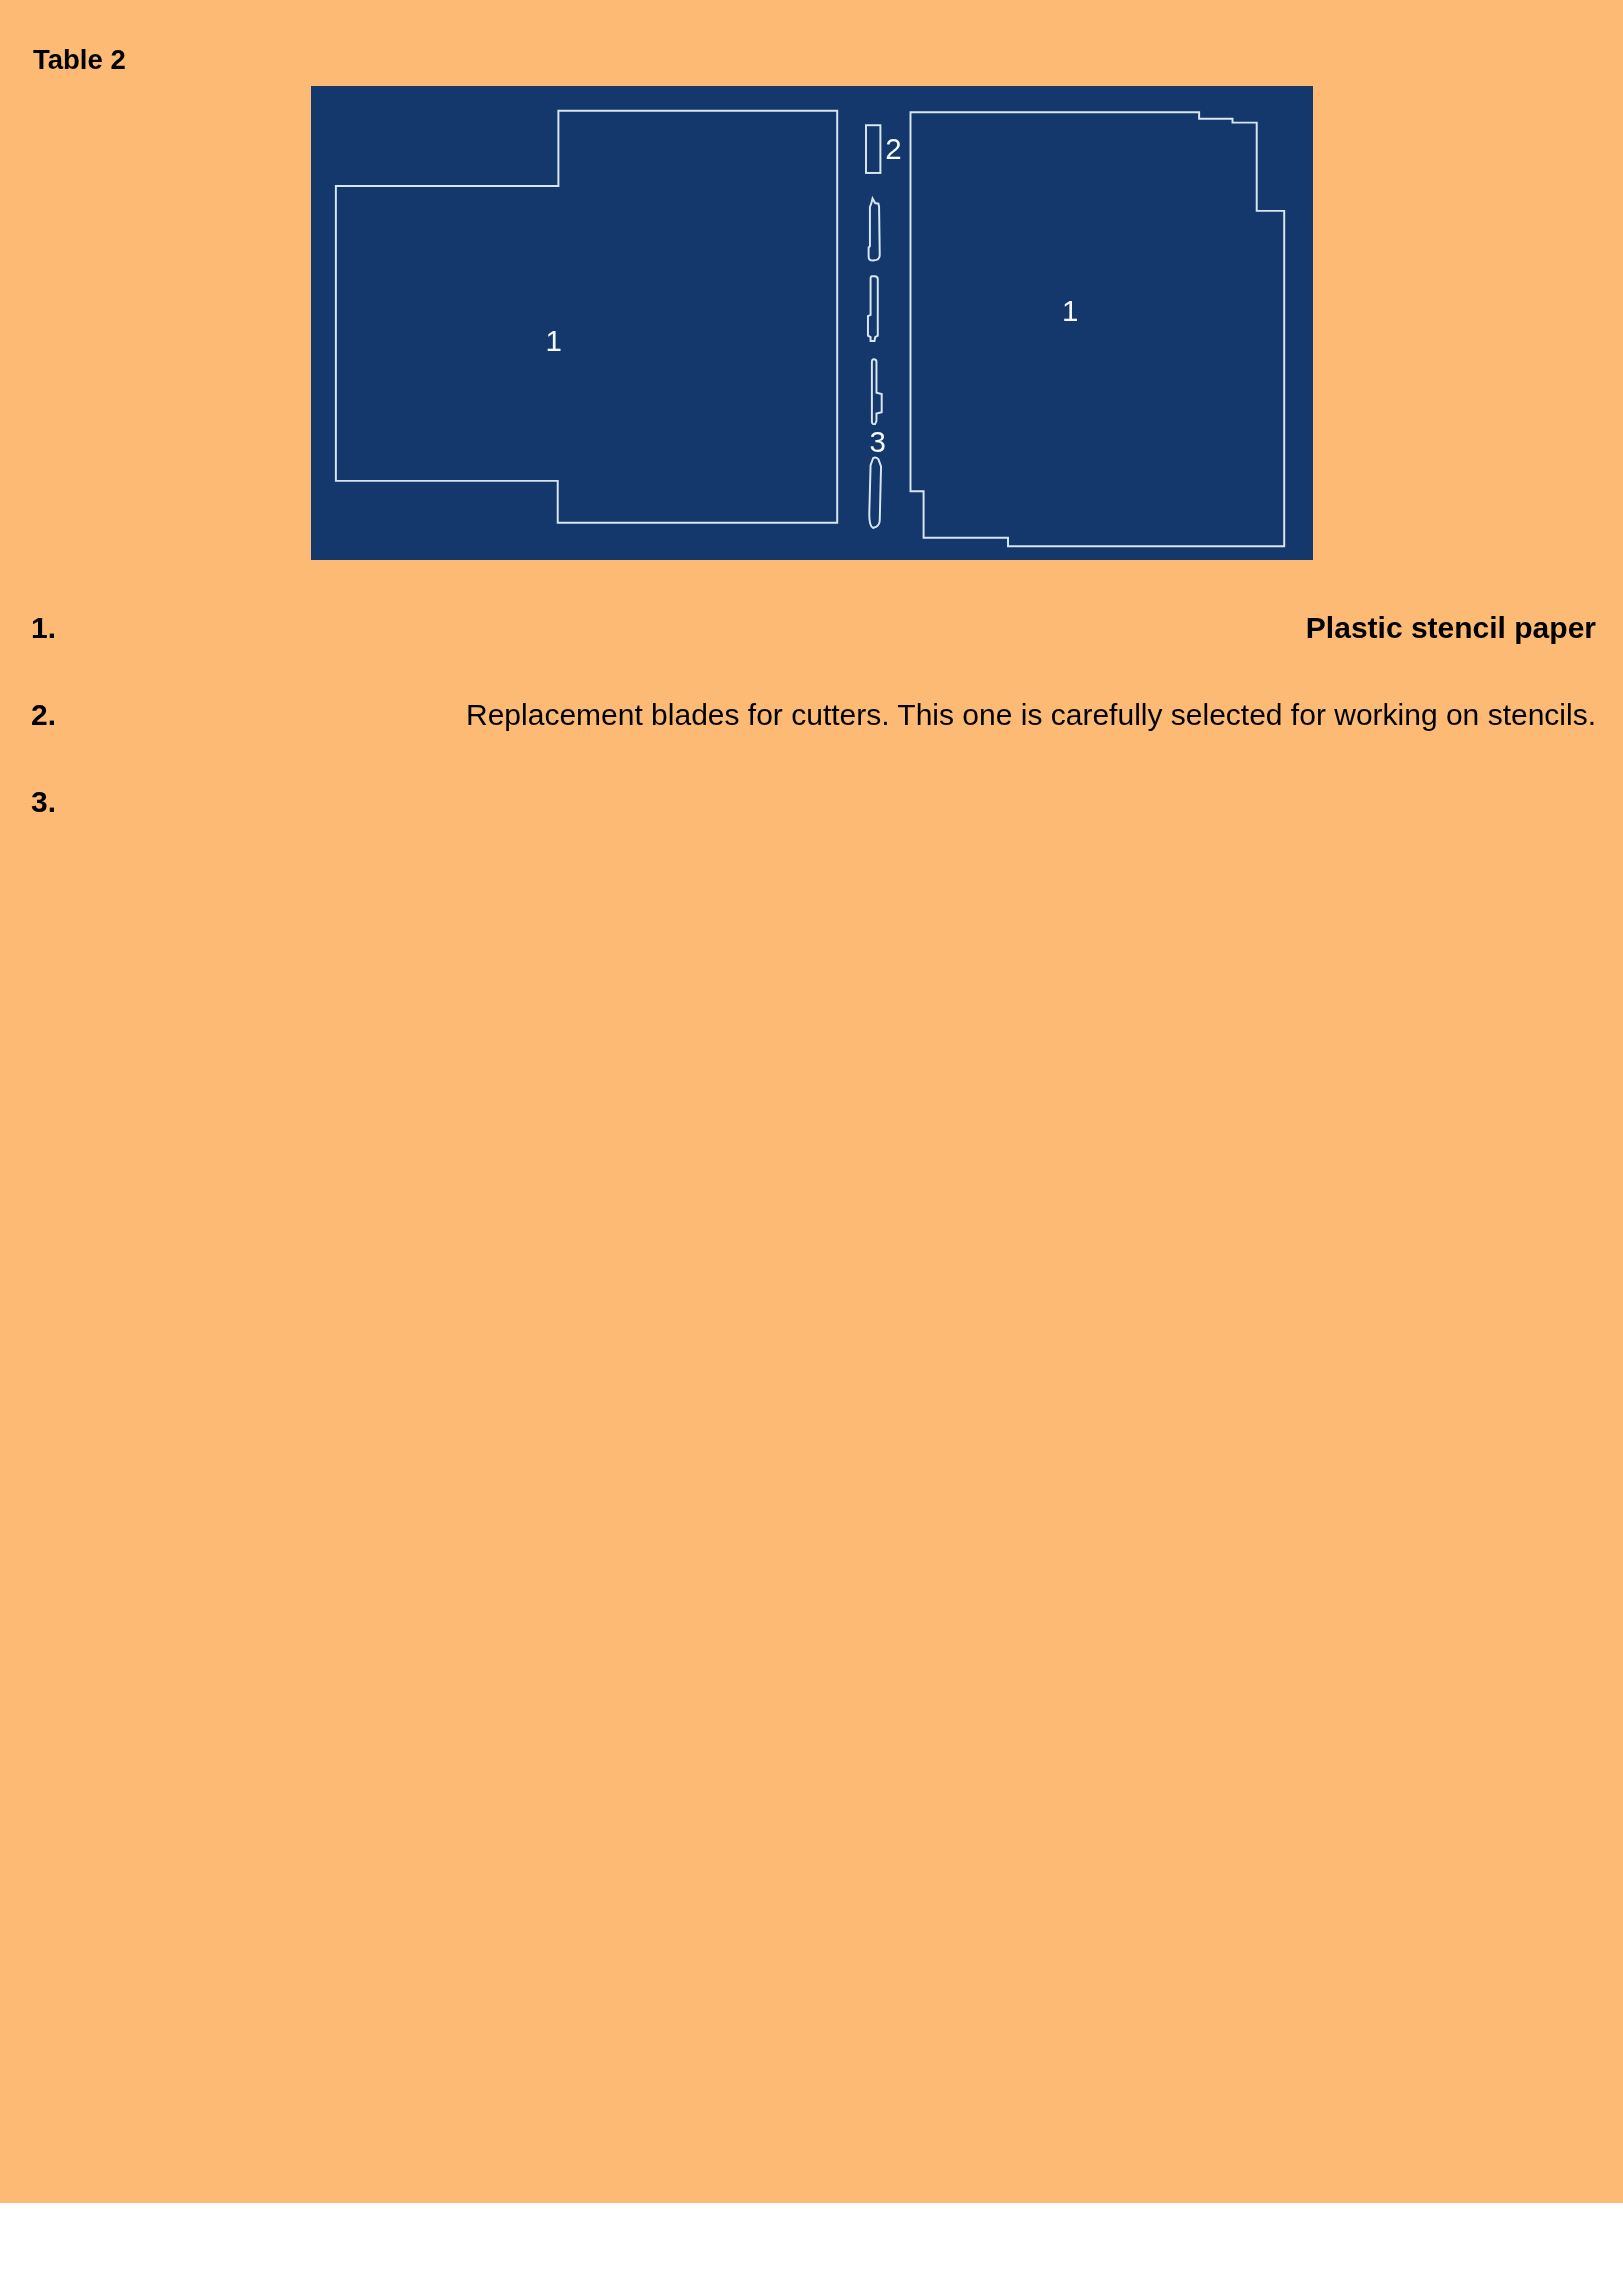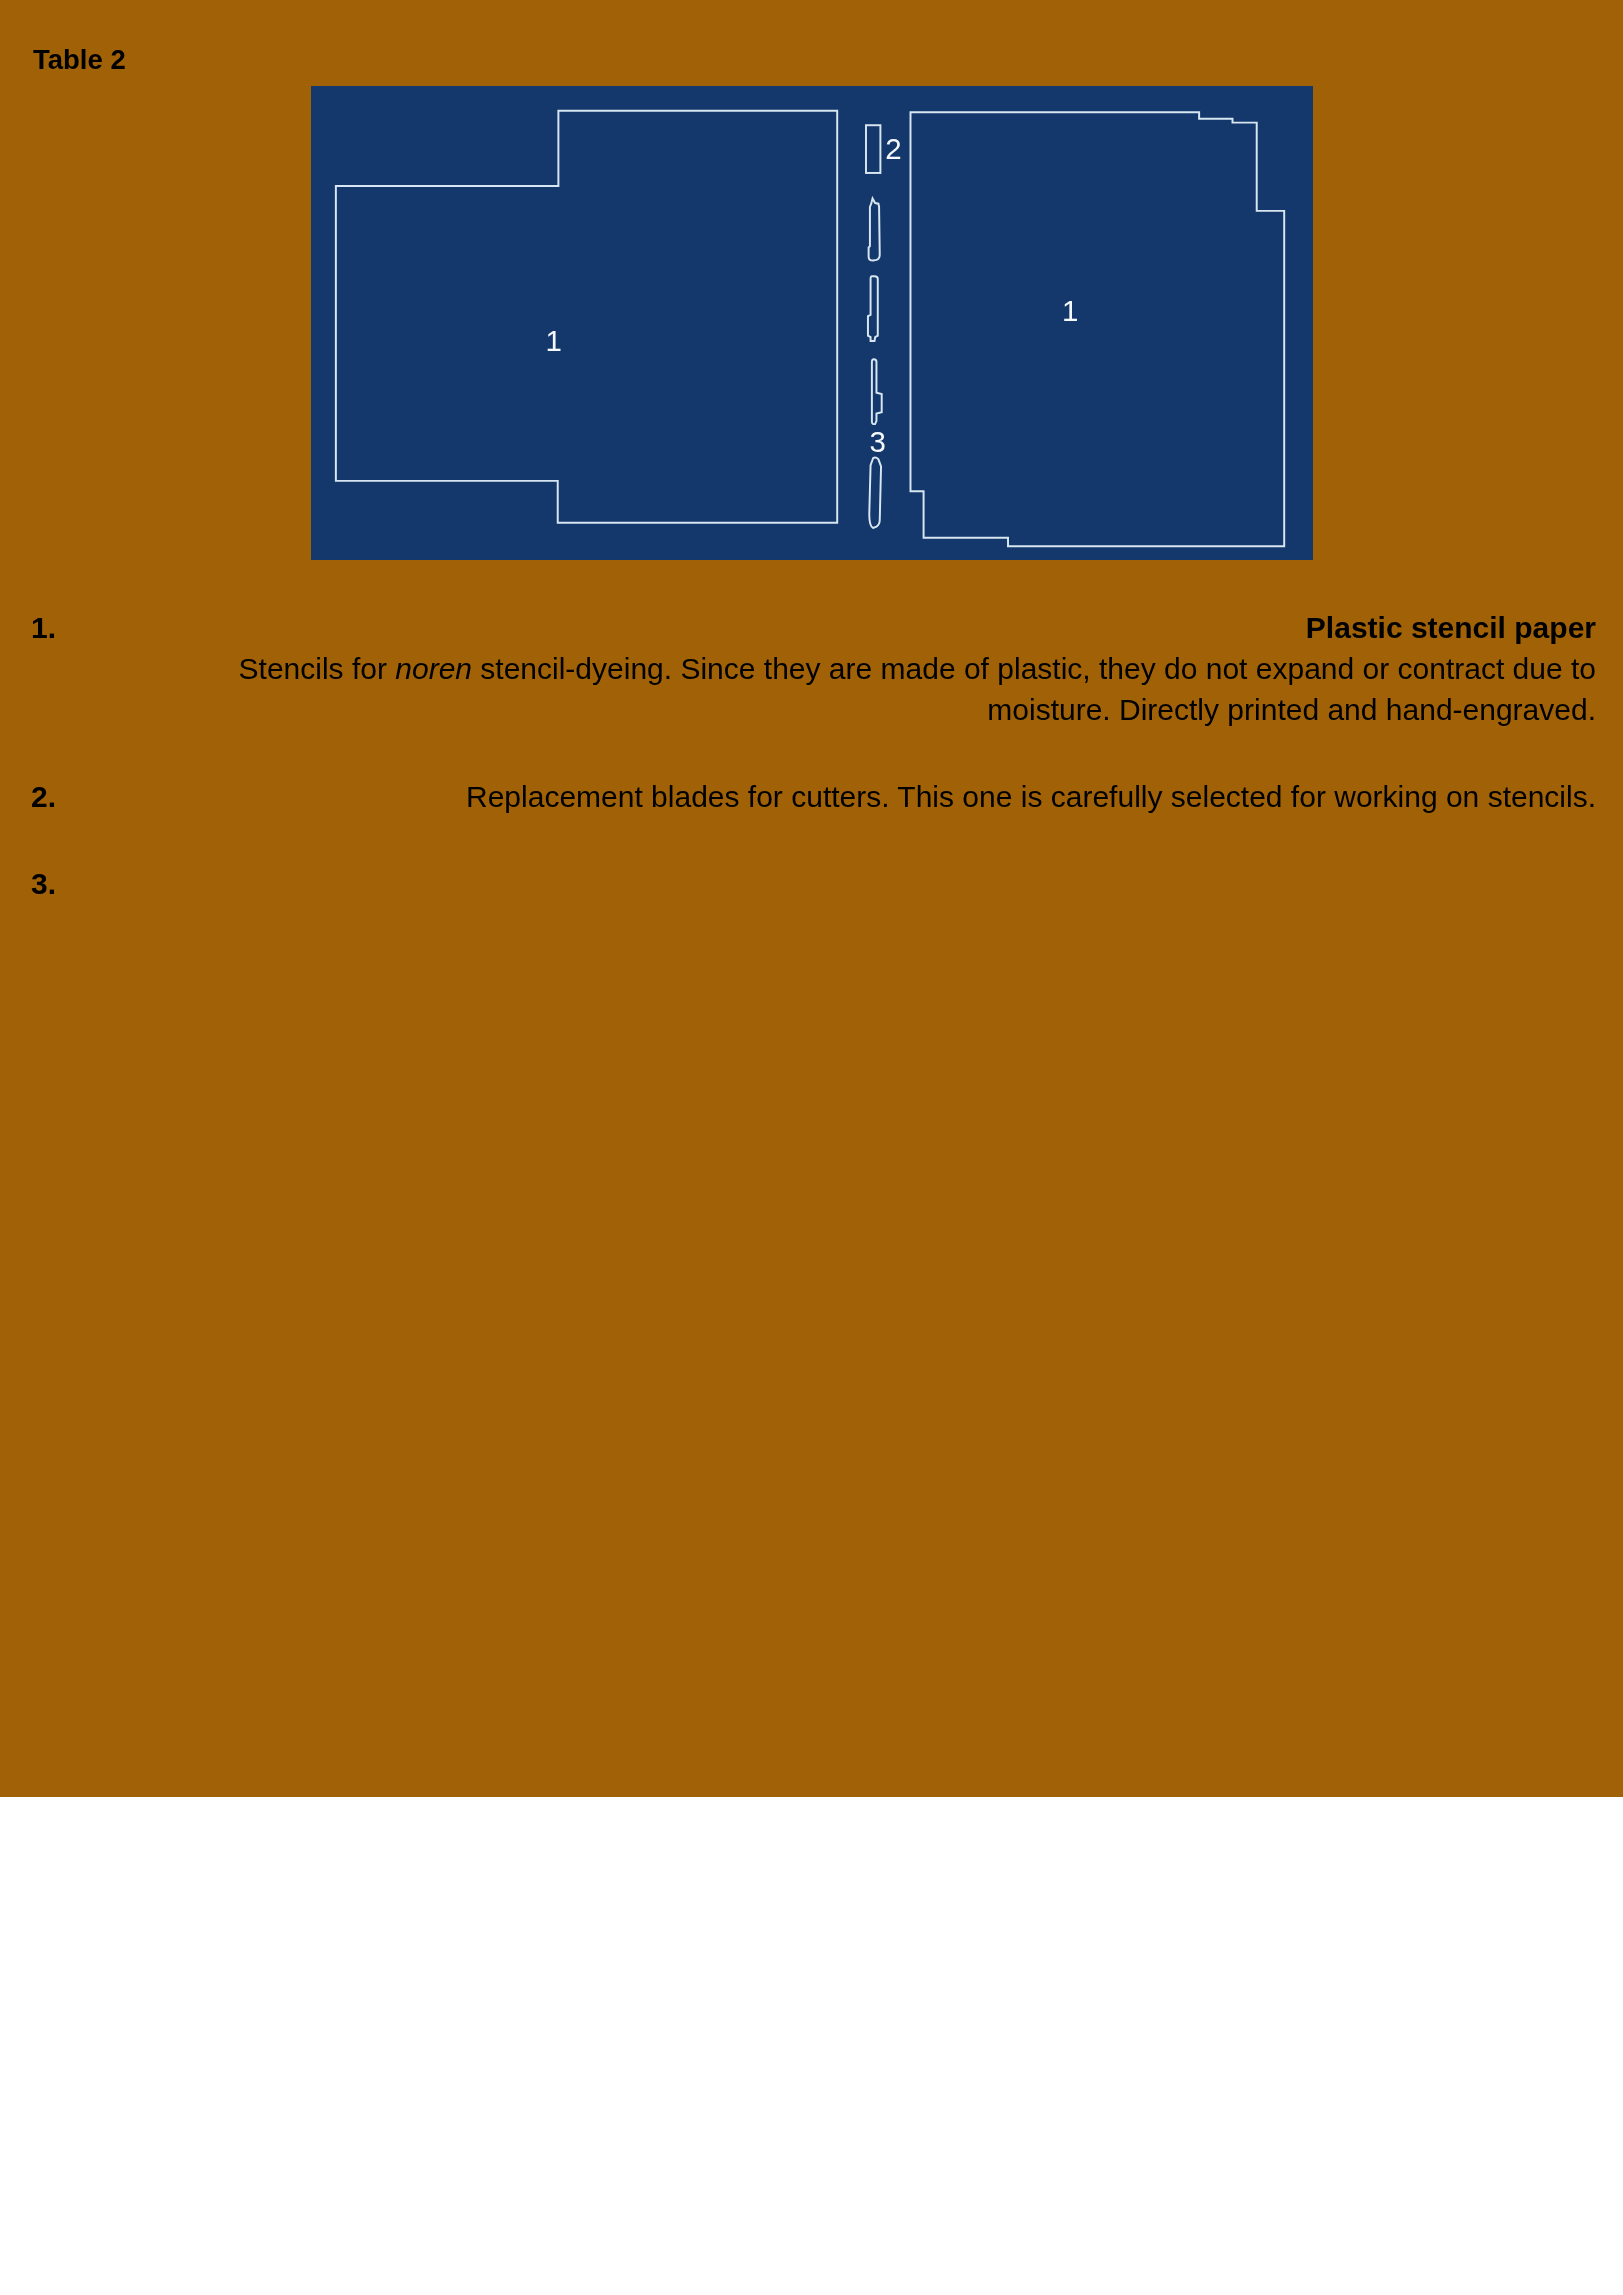--- a/index.html
+++ b/index.html
@@ -3,22 +3,22 @@
 <meta charset="utf-8">
 <style>
   html, body {
     margin: 0;
     padding: 0;
     background: #ffffff;
   }
   .page {
     position: relative;
     width: 1623px;
-    height: 1797px;
-    background: #a16207;
+    height: 2203px;
+    background: #fdba74;
     font-family: "Liberation Sans", sans-serif;
     color: #000000;
     overflow: hidden;
   }
   .page-heading {
     position: absolute;
     left: 33px;
     top: 43px;
     font-size: 27.5px;
     line-height: 33px;
@@ -117,21 +117,20 @@
       <text x="866" y="560" fill="#f5f9fd">3</text>
     </svg>
   </div>
 
   <div class="items">
 
     <div class="item">
       <div class="item-number">1.</div>
       <div class="item-text">
         <div class="item-title">Plastic stencil paper</div>
-        <div class="item-body"><span>Stencils for </span><i>noren</i><span> stencil-dyeing. Since they are made of plastic, they do not expand or contract due to moisture. Directly printed and hand-engraved.</span></div>
       </div>
     </div>
 
     <div class="item">
       <div class="item-number">2.</div>
       <div class="item-text">
         <div class="item-body">Replacement blades for cutters. This one is carefully selected for working on stencils.</div>
       </div>
     </div>
 

